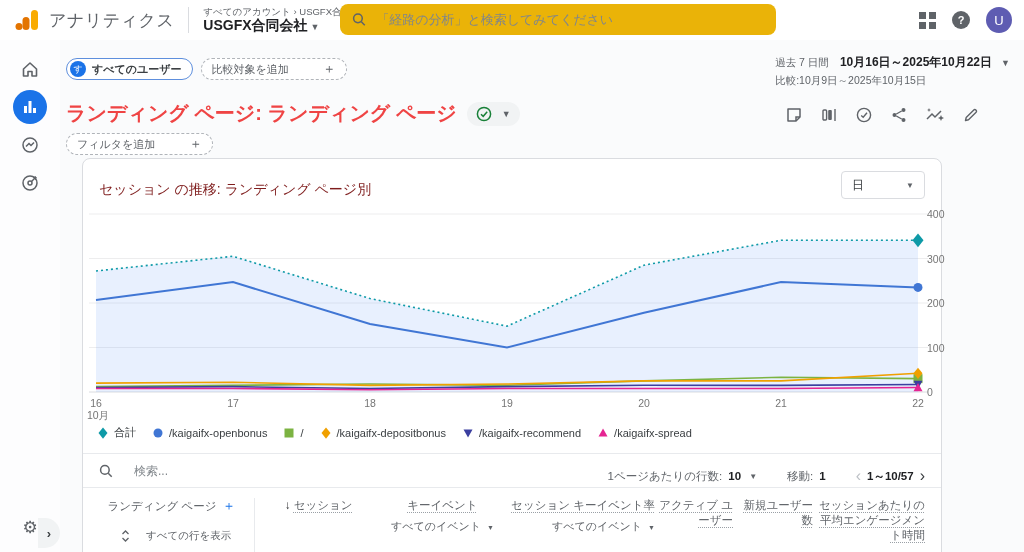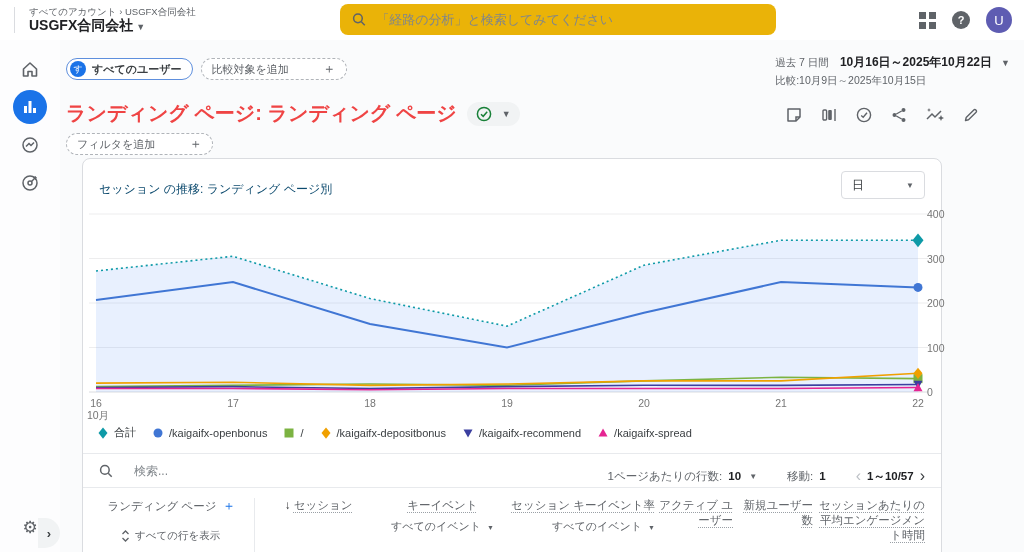--- a/index.html
+++ b/index.html
@@ -47,21 +47,21 @@
 
   .title-row { position:absolute; left:6px; top:60px; display:flex; align-items:center; }
   .page-title { font-size:20px; color:#ef4444; }
   .title-badge { margin-left:10px; background:#f1f3f4; border-radius:13px; height:24px; display:flex; align-items:center; padding:0 9px; gap:7px; }
   .report-tools { position:absolute; right:44px; top:66px; display:flex; gap:17px; align-items:center; }
   .filter-row { position:absolute; left:6px; top:93px; }
 
   
   .card { position:absolute; left:22px; top:118px; width:860px; height:600px; background:#fff; border:1px solid #dadce0; border-radius:8px; }
   .card-head { position:relative; height:46px; }
-  .card-title { position:absolute; left:16px; top:22px; font-size:12px; color:#0c4a6e; }
+  .card-title { position:absolute; left:16px; top:22px; font-size:14px; color:#7f1d1d; }
   .gran-select { position:absolute; right:16px; top:12px; width:84px; height:28px; border:1px solid #dadce0; border-radius:4px; display:flex; align-items:center; justify-content:space-between; padding:0 10px; font-size:12px; color:#3c4043; background:#fff; }
   .gran-select .caret { font-size:8px; }
 
   .chart-wrap { position:absolute; left:0; top:47px; width:856px; height:215px; }
   .chart-wrap svg { overflow:visible; }
   .tick { font-size:10.5px; fill:#757575; font-family:"Liberation Sans", sans-serif; }
 
   .legend-row { position:absolute; left:14px; top:266px; display:flex; gap:16px; align-items:center; }
   .lg-item { display:flex; align-items:center; gap:5px; font-size:11px; color:#3c4043; }
 
@@ -75,34 +75,44 @@
   .chev { font-size:16px; line-height:1; }
   .chev.prev { color:#bdc1c6; }
   .chev.next { color:#3c4043; }
 
   .tbl-head { position:absolute; left:0; top:328px; width:858px; border-top:1px solid #e8eaed; display:flex; padding:10px 16px 0 16px; font-size:11.5px; color:#5f6368; height:80px; }
   .th { line-height:15px; }
   .th .dotted { text-decoration:underline dotted 1px #9aa0a6; text-underline-offset:3px; }
   .th-dim { width:160px; border-right:1px solid #e8eaed; padding-right:10px; height:70px; }
   .th-dim .dim-label { text-align:center; color:#5f6368; }
   .th-dim .plus-blue { color:#1a73e8; font-size:13px; margin-left:6px; }
-  .dim-sub { margin-top:14px; font-size:10.5px; color:#5f6368; display:flex; align-items:center; gap:5px; padding-left:22px; }
+  .dim-sub { margin-top:14px; font-size:10.5px; color:#5f6368; display:flex; align-items:center; gap:16px; padding-left:22px; }
   .th-metrics { flex:1; display:flex; justify-content:space-between; padding-left:30px; }
   .th.right { text-align:right; }
   .th.center { text-align:center; }
   .sub-select { margin-top:6px; font-size:11px; color:#5f6368; }
   .sub-select .caret { font-size:7px; }
   .sort-arrow { color:#202124; margin-right:3px; }
 
   svg.icon { display:block; }
 </style>
 </head>
 <body>
 
 <header class="app-header">
+  <div class="logo-wrap">
+    <span>
+      <svg class="icon" width="26" height="22" viewBox="0 0 26 22">
+        <rect x="17" y="1" width="7" height="20" rx="3.5" fill="#f9ab00"></rect>
+        <rect x="8.5" y="8" width="7" height="13" rx="3.5" fill="#e37400"></rect>
+        <circle cx="5" cy="17.5" r="3.5" fill="#e37400"></circle>
+      </svg>
+    </span>
+    <span class="product-name">アナリティクス</span>
+  </div>
   <div class="h-divider"></div>
   <div class="account-block">
     <div class="acct-small">
       <span>すべてのアカウント</span>
       <span>›</span>
       <span>USGFX合同会社</span>
     </div>
     <div class="acct-main">
       <span>USGFX合同会社</span><span class="caret">▼</span>
     </div>

